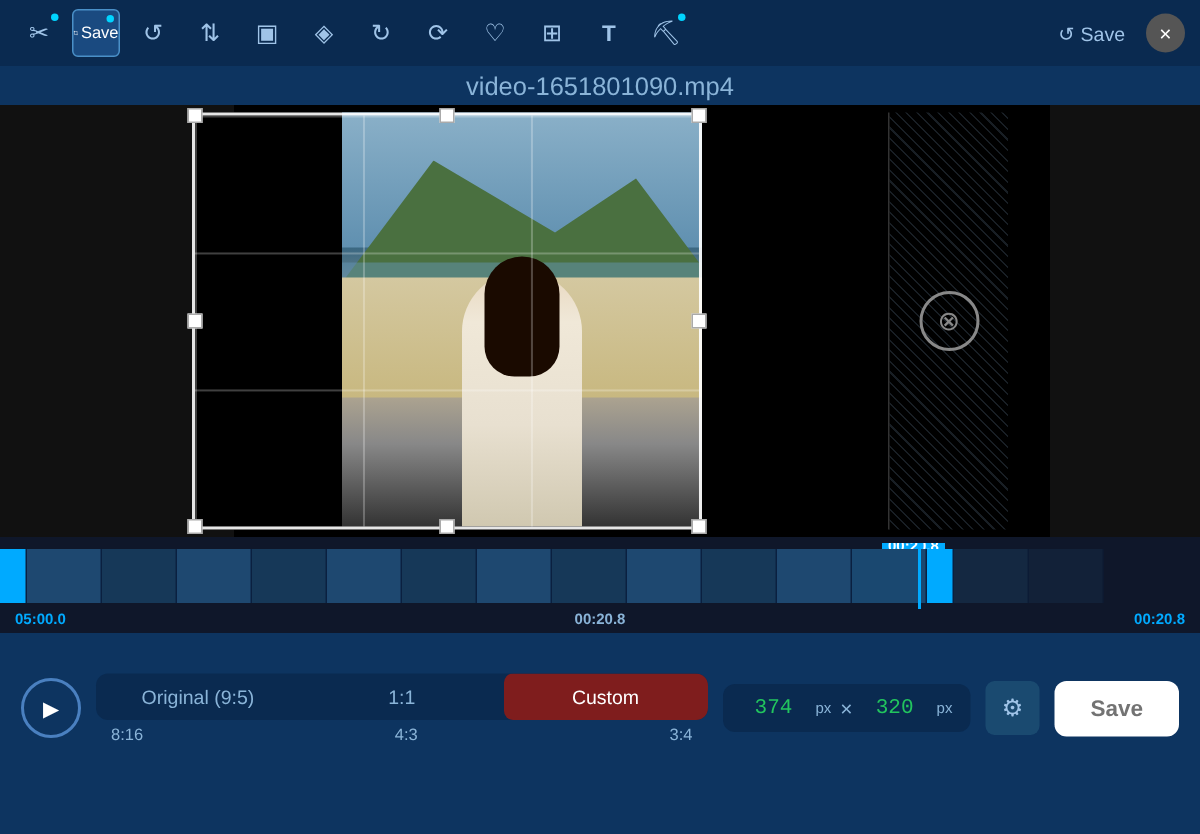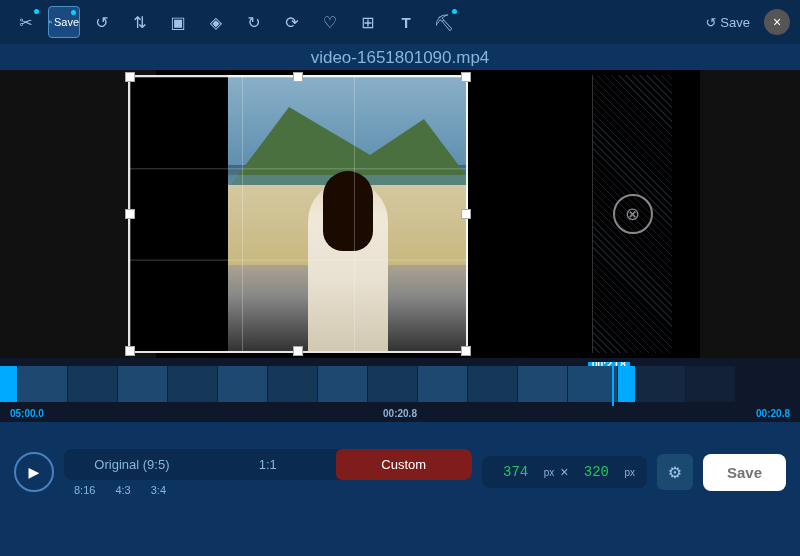--- a/index.html
+++ b/index.html
@@ -306,20 +306,21 @@
     }
     .preset-btn.active {
       background: #7f1d1d;
       color: #fff;
       border-radius: 6px;
     }
     .presets-row2 {
       display: flex;
       gap: 20px;
       padding: 0 10px;
+      justify-content: space-between;
     }
     .preset-sub {
       color: #8ab4d8;
       font-size: 11px;
       cursor: pointer;
     }
     .dimension-controls {
       display: flex;
       align-items: center;
       gap: 6px;

